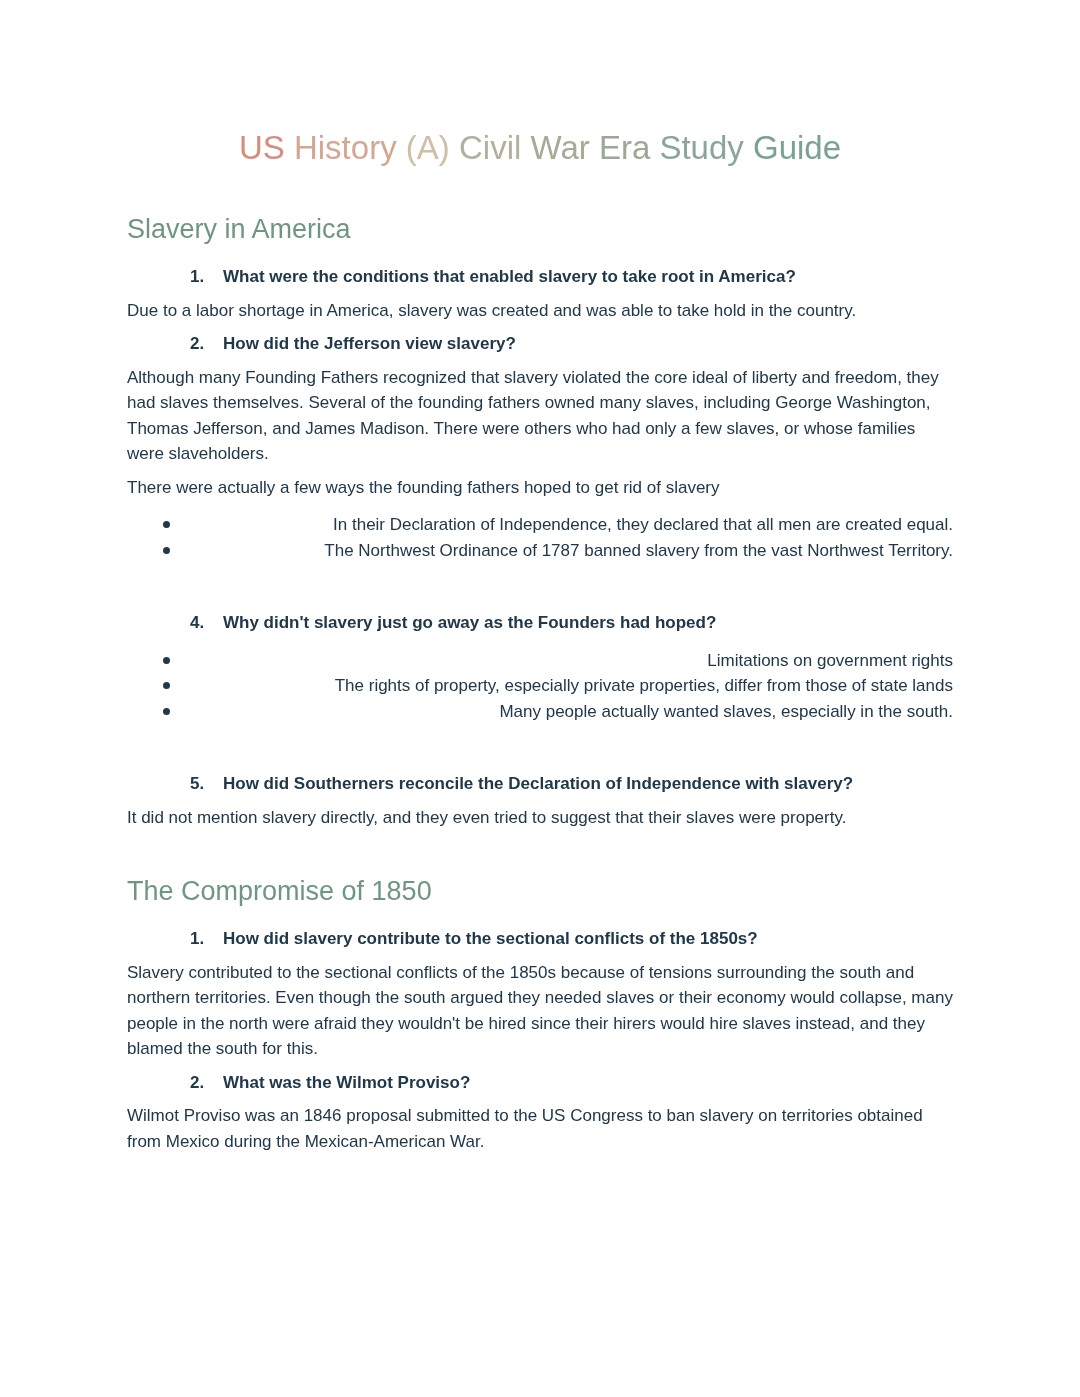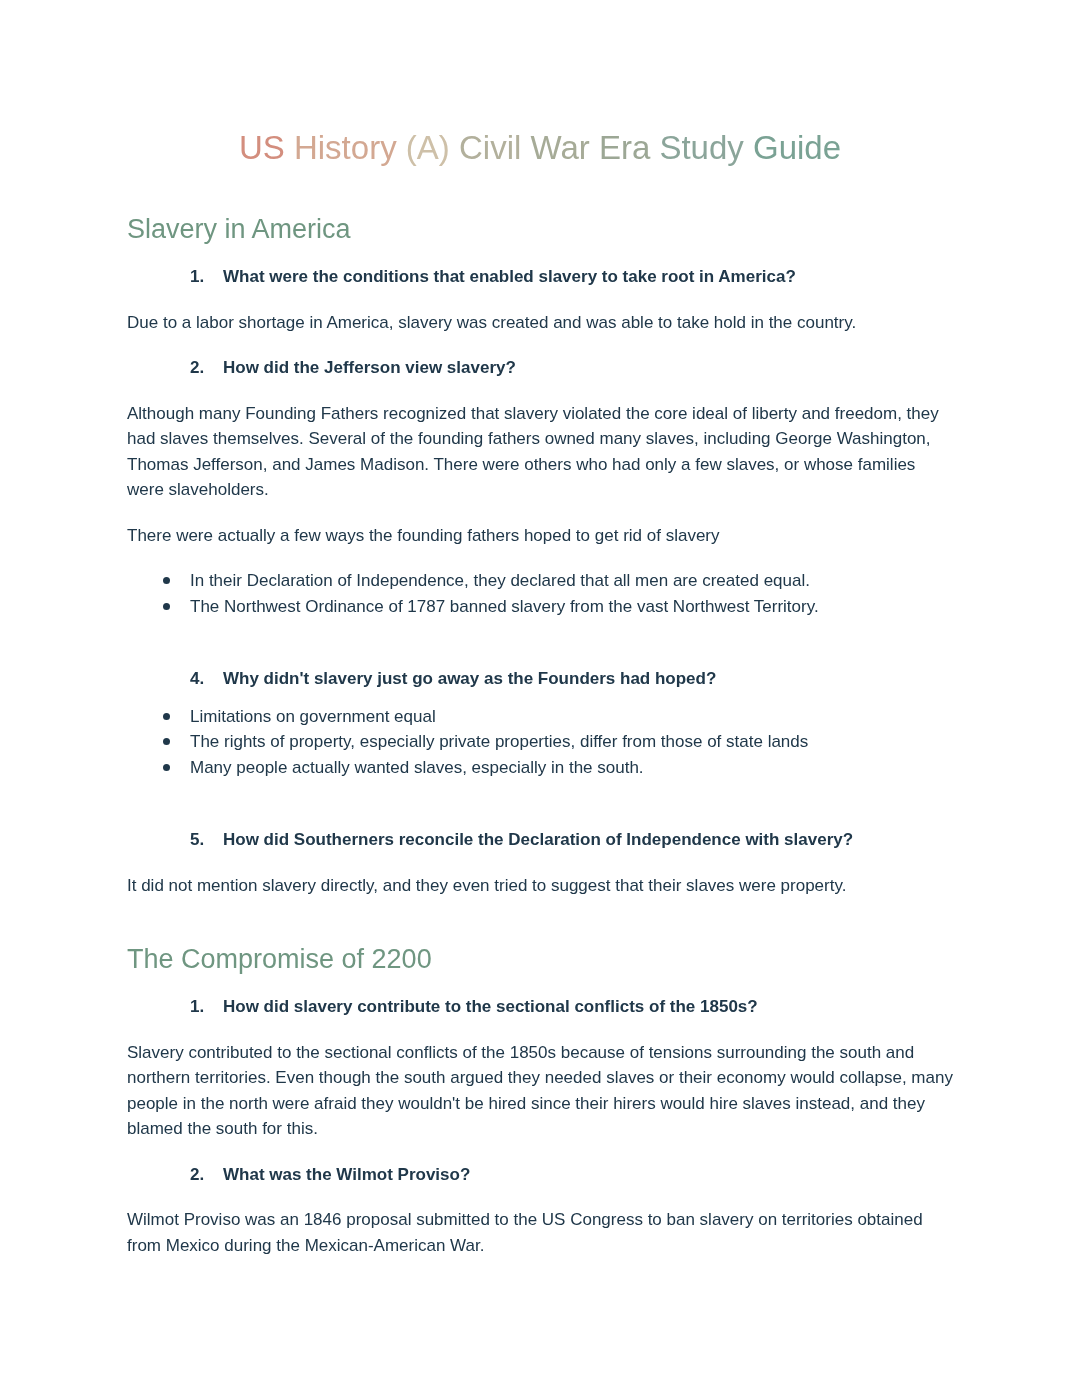--- a/index.html
+++ b/index.html
@@ -37,26 +37,27 @@
   .question {
     font-weight: bold;
     margin: 7px 0;
     padding-left: 63px;
   }
   .qnum {
     display: inline-block;
     min-width: 33px;
   }
   .answer {
-    margin: 20px 0;
+    margin: 8px 0;
   }
   .bullets {
     list-style: none;
     margin: 12px 0 0 0;
     padding: 0;
+    text-align: right;
   }
   .bullets li {
     position: relative;
     padding-left: 63px;
   }
   .bullet-dot {
     position: absolute;
     left: 36px;
     top: 9px;
     width: 7px;
@@ -80,26 +81,26 @@
       <div class="question"><span class="qnum">2.</span><span class="qtext">How did the Jefferson view slavery?</span></div>
       <p class="answer">Although many Founding Fathers recognized that slavery violated the core ideal of liberty and freedom, they had slaves themselves. Several of the founding fathers owned many slaves, including George Washington, Thomas Jefferson, and James Madison. There were others who had only a few slaves, or whose families were slaveholders.</p>
       <p class="answer">There were actually a few ways the founding fathers hoped to get rid of slavery</p>
       <ul class="bullets">
         <li><span class="bullet-dot"></span><span class="bullet-text">In their Declaration of Independence, they declared that all men are created equal.</span></li>
         <li><span class="bullet-dot"></span><span class="bullet-text">The Northwest Ordinance of 1787 banned slavery from the vast Northwest Territory.</span></li>
       </ul>
       <div class="spacer"></div>
       <div class="question"><span class="qnum">4.</span><span class="qtext">Why didn't slavery just go away as the Founders had hoped?</span></div>
       <ul class="bullets">
-        <li><span class="bullet-dot"></span><span class="bullet-text">Limitations on government equal</span></li>
+        <li><span class="bullet-dot"></span><span class="bullet-text">Limitations on government rights</span></li>
         <li><span class="bullet-dot"></span><span class="bullet-text">The rights of property, especially private properties, differ from those of state lands</span></li>
         <li><span class="bullet-dot"></span><span class="bullet-text">Many people actually wanted slaves, especially in the south.</span></li>
       </ul>
       <div class="spacer"></div>
       <div class="question"><span class="qnum">5.</span><span class="qtext">How did Southerners reconcile the Declaration of Independence with slavery?</span></div>
       <p class="answer">It did not mention slavery directly, and they even tried to suggest that their slaves were property.</p>
-      <h2 class="section-heading">The Compromise of 2200</h2>
+      <h2 class="section-heading">The Compromise of 1850</h2>
       <div class="question"><span class="qnum">1.</span><span class="qtext">How did slavery contribute to the sectional conflicts of the 1850s?</span></div>
       <p class="answer">Slavery contributed to the sectional conflicts of the 1850s because of tensions surrounding the south and northern territories. Even though the south argued they needed slaves or their economy would collapse, many people in the north were afraid they wouldn't be hired since their hirers would hire slaves instead, and they blamed the south for this.</p>
       <div class="question"><span class="qnum">2.</span><span class="qtext">What was the Wilmot Proviso?</span></div>
       <p class="answer">Wilmot Proviso was an 1846 proposal submitted to the US Congress to ban slavery on territories obtained from Mexico during the Mexican-American War.</p>
     </main>
 </div>
 
 </body></html>

